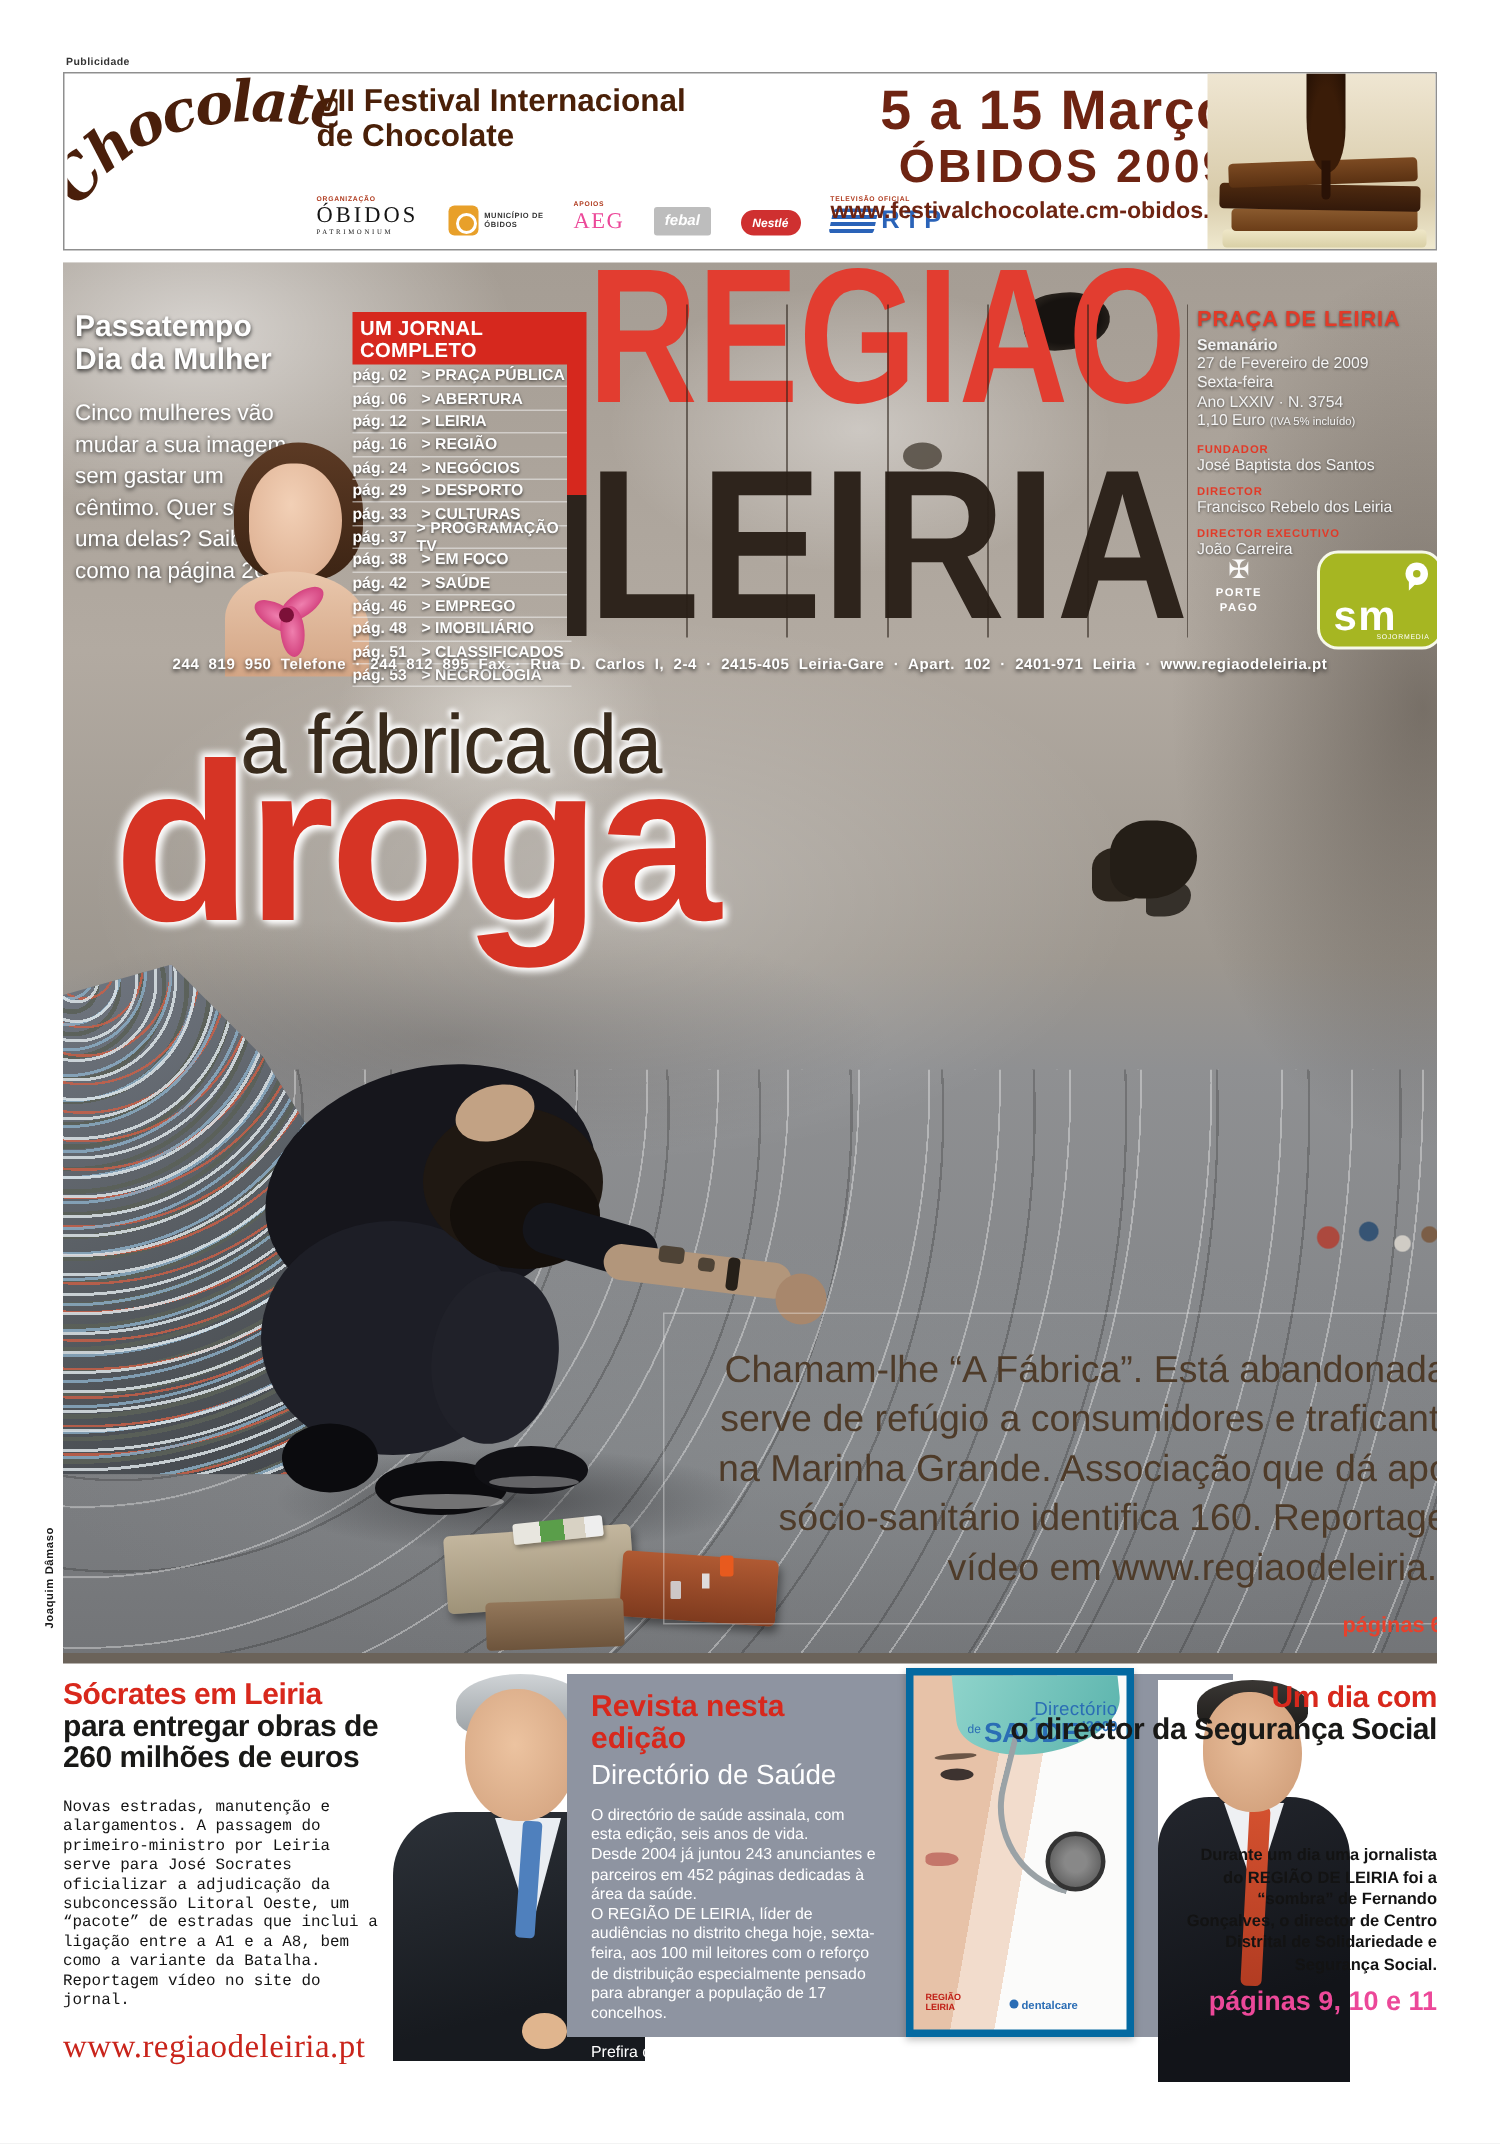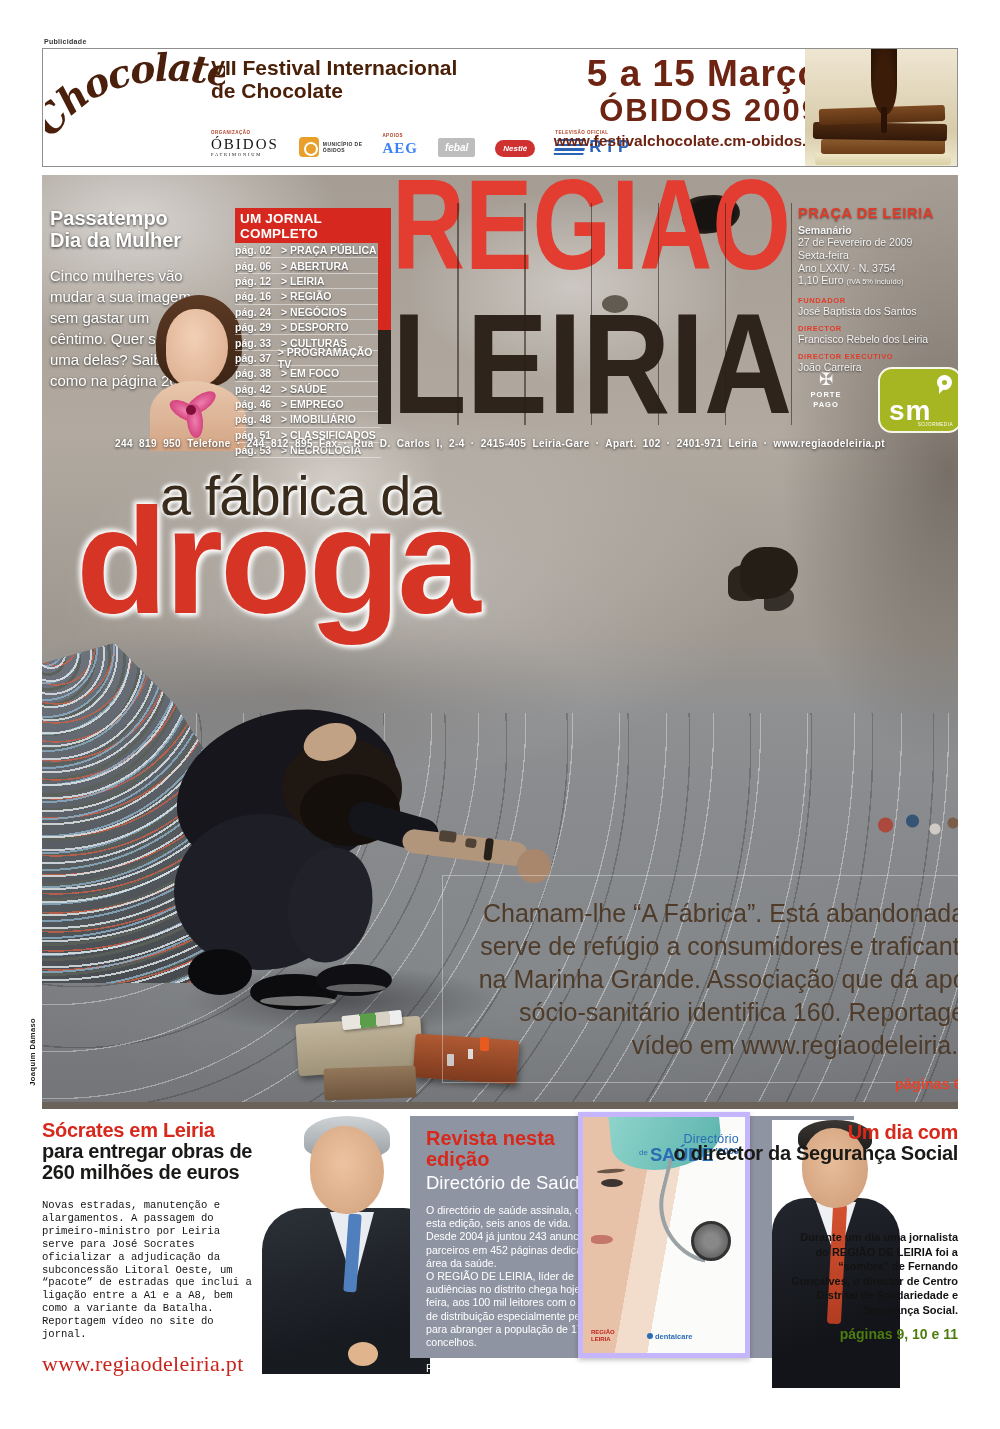--- a/index.html
+++ b/index.html
@@ -14,21 +14,21 @@
   .choc-title{left:168px;top:8px;color:#4a2008;font-weight:bold;font-size:21px;line-height:1.08;}
   .sponsor-row{left:168px;bottom:9px;display:flex;align-items:flex-end;gap:20px;}
   .sp{display:flex;flex-direction:column;align-items:flex-start;}
   .sp-label{font-size:4.5px;font-weight:bold;color:#b03c20;letter-spacing:.5px;margin-bottom:2px;}
   .obidos-w{font-family:"Liberation Serif",serif;color:#141414;font-size:15px;letter-spacing:2px;line-height:1;}
   .obidos-sub{font-family:"Liberation Serif",serif;color:#141414;font-size:4.5px;letter-spacing:1.8px;}
   .municipio{display:flex;align-items:center;gap:4px;}
   .muni-ico{width:20px;height:20px;background:#e8a02a;border-radius:4px;position:relative;}
   .muni-ico::after{content:"";position:absolute;left:5px;top:5px;width:10px;height:10px;border:2px solid #fff;border-radius:50%;}
   .muni-txt{font-size:5px;font-weight:bold;color:#333;line-height:1.2;letter-spacing:.4px;}
-  .aeg{font-family:"Liberation Serif",serif;font-weight:bold;color:#3b82f6;font-size:15px;letter-spacing:1px;}
+  .aeg{font-family:"Liberation Serif",serif;font-weight:normal;color:#ec4899;font-size:15px;letter-spacing:1px;}
   .febal{background:#bdbdbd;color:#fff;font-weight:bold;font-style:italic;font-size:10px;padding:4px 7px;border-radius:2px;}
   .nestle{background:#cf3030;color:#fff;font-style:italic;font-weight:bold;font-size:8px;padding:4px 8px;border-radius:9px;}
   .rtp{display:flex;align-items:center;gap:4px;}
   .rtp-ico{width:30px;height:17px;border-radius:3px;background:repeating-linear-gradient(180deg,#2a63b8 0 2.5px,rgba(255,255,255,0) 2.5px 4.6px);transform:skewX(-12deg);}
   .rtp-txt{color:#2a63b8;font-weight:bold;font-size:17px;letter-spacing:3px;}
   .ad-dates{left:448px;top:6px;width:330px;text-align:right;color:#6e2412;}
   .ad-d1{font-size:37px;font-weight:bold;letter-spacing:1px;line-height:1.05;}
   .ad-d2{font-size:31px;font-weight:bold;letter-spacing:2px;line-height:1.1;}
   .ad-url{font-size:15.5px;font-weight:bold;margin-top:4px;}
   .ad-photo{right:0;top:0;width:152px;height:100%;background:linear-gradient(180deg,#efe6d2,#d8cbaa 70%,#efe9cf);}
@@ -151,49 +151,49 @@
   .soc-url{font-family:"Liberation Serif",serif;color:#c9241b;font-size:22px;margin-top:10px;letter-spacing:.3px;}
   .fig{overflow:hidden;}
   .fig-soc{left:252px;top:1116px;width:178px;height:258px;background:#fff;}
   .suit{position:absolute;left:10px;top:92px;width:168px;height:176px;background:linear-gradient(165deg,#2c3138,#171a1f 70%);border-radius:42px 26px 0 0;}
   .shirt{position:absolute;left:78px;top:96px;width:44px;height:74px;background:#e9edf2;clip-path:polygon(0 0,100% 0,55% 100%);}
   .tie-b{position:absolute;left:94px;top:98px;width:13px;height:78px;background:#4f80bd;transform:rotate(4deg);border-radius:3px;}
   .head-soc{position:absolute;left:58px;top:10px;width:74px;height:88px;background:radial-gradient(ellipse at 45% 42%,#ecc3a0,#d1a07c);border-radius:46% 54% 50% 50%;}
   .hair-gray{position:absolute;left:52px;top:0px;width:86px;height:42px;background:linear-gradient(180deg,#cfd3d6,#9aa0a4);border-radius:50% 50% 30% 30%;}
   .hand{position:absolute;left:96px;top:226px;width:30px;height:24px;background:#e0b58e;border-radius:50%;}
 
-  .gray-box{left:378px;top:1116px;width:444px;height:242px;background:#8e94a1;margin-left:32px;}
+  .gray-box{left:378px;top:1116px;width:444px;height:242px;background:#8e94a1;}
   .gb-inner{position:absolute;left:16px;top:12px;width:190px;}
   .gb-title{color:#d8281c;font-weight:bold;font-size:20px;line-height:1.05;}
   .gb-sub{color:#fff;font-size:18.5px;margin-top:2px;}
   .gb-body{color:#fff;font-size:10.6px;line-height:13.2px;margin-top:10px;}
   .gb-body p{margin:0;}
   .gb-slogan{color:#fff;font-size:10.6px;line-height:13.2px;margin-top:13px;}
 
-  .cover{left:578px;top:1112px;width:172px;height:246px;background:#c4b5fd;box-shadow:0 2px 5px rgba(0,0,0,.25);}
+  .cover{left:604px;top:1112px;width:152px;height:246px;background:#0369a1;box-shadow:0 2px 5px rgba(0,0,0,.25);}
   .cov-img{position:absolute;left:5px;top:5px;right:5px;bottom:5px;overflow:hidden;
     background:linear-gradient(100deg,#e7c2a8 0 36%,#f2dccc 36% 52%,#fbfbfa 52%);}
   .cov-cap{position:absolute;left:28px;top:-8px;width:110px;height:60px;background:linear-gradient(120deg,#8fd4cb,#5ab3ac);border-radius:0 0 55% 45%;transform:rotate(-6deg);}
   .cov-eye{position:absolute;left:18px;top:62px;width:22px;height:8px;background:#3d3330;border-radius:50%;}
   .cov-brow{position:absolute;left:14px;top:52px;width:28px;height:4px;background:#6b5546;border-radius:50%;transform:rotate(-4deg);}
   .cov-lips{position:absolute;left:8px;top:118px;width:22px;height:9px;background:#c4766a;border-radius:40% 60% 60% 40%;}
   .steth-head{position:absolute;right:14px;top:104px;width:34px;height:34px;background:radial-gradient(#888 30%,#4c4c4c);border-radius:50%;border:3px solid #333;}
   .steth-tube{position:absolute;right:28px;top:46px;width:56px;height:90px;border:0;border-left:4px solid #9aa2a6;border-bottom:4px solid #9aa2a6;border-radius:0 0 0 60px;transform:rotate(14deg);}
   .cov-title{position:absolute;right:6px;top:16px;text-align:right;color:#2a6db5;line-height:1;}
   .cov-t1{font-size:12.5px;letter-spacing:.2px;}
   .cov-t2{font-size:8px;vertical-align:6px;margin-right:2px;}
   .cov-t3{font-weight:bold;font-size:18.5px;letter-spacing:-.3px;}
   .cov-t4{font-weight:bold;font-size:9.5px;vertical-align:7px;margin-left:2px;}
   .cov-brand{position:absolute;left:8px;bottom:10px;color:#c01f16;font-weight:bold;font-size:6px;line-height:1.15;width:44px;}
   .cov-partner{position:absolute;left:64px;bottom:12px;color:#2a6db5;font-size:7.5px;font-weight:bold;}
   .cov-partner::before{content:"";display:inline-block;width:6px;height:6px;background:#2a6db5;border-radius:50%;margin-right:2px;}
 
   .seg-title{right:42px;top:1122px;text-align:right;}
   .seg-body{right:42px;top:1230px;width:168px;text-align:right;font-weight:bold;font-size:11px;line-height:14.6px;color:#131313;}
-  .seg-pages{color:#4d7c0f;font-weight:bold;font-size:14px;margin-top:9px;}
+  .seg-pages{color:#ec4899;font-weight:bold;font-size:18px;margin-top:9px;}
   .fig-fer{left:772px;top:1120px;width:128px;height:268px;background:#fff;}
   .suit2{position:absolute;left:0px;top:78px;width:128px;height:190px;background:linear-gradient(160deg,#23262d,#121419 70%);border-radius:34px 40px 0 0;}
   .shirt2{position:absolute;left:44px;top:82px;width:40px;height:60px;background:#eef0f3;clip-path:polygon(0 0,100% 0,52% 100%);}
   .tie-r{position:absolute;left:58px;top:84px;width:14px;height:120px;background:linear-gradient(180deg,#d4512f,#b23c22);transform:rotate(3deg);border-radius:4px;}
   .head-fer{position:absolute;left:30px;top:8px;width:66px;height:80px;background:radial-gradient(ellipse at 45% 42%,#e8bd9a,#cd9a75);border-radius:47% 53% 50% 50%;}
   .hair-dark{position:absolute;left:26px;top:0px;width:74px;height:34px;background:linear-gradient(180deg,#3a3734,#1d1b19);border-radius:50% 50% 35% 35%;}
 </style>
 </head>
 <body>
 

